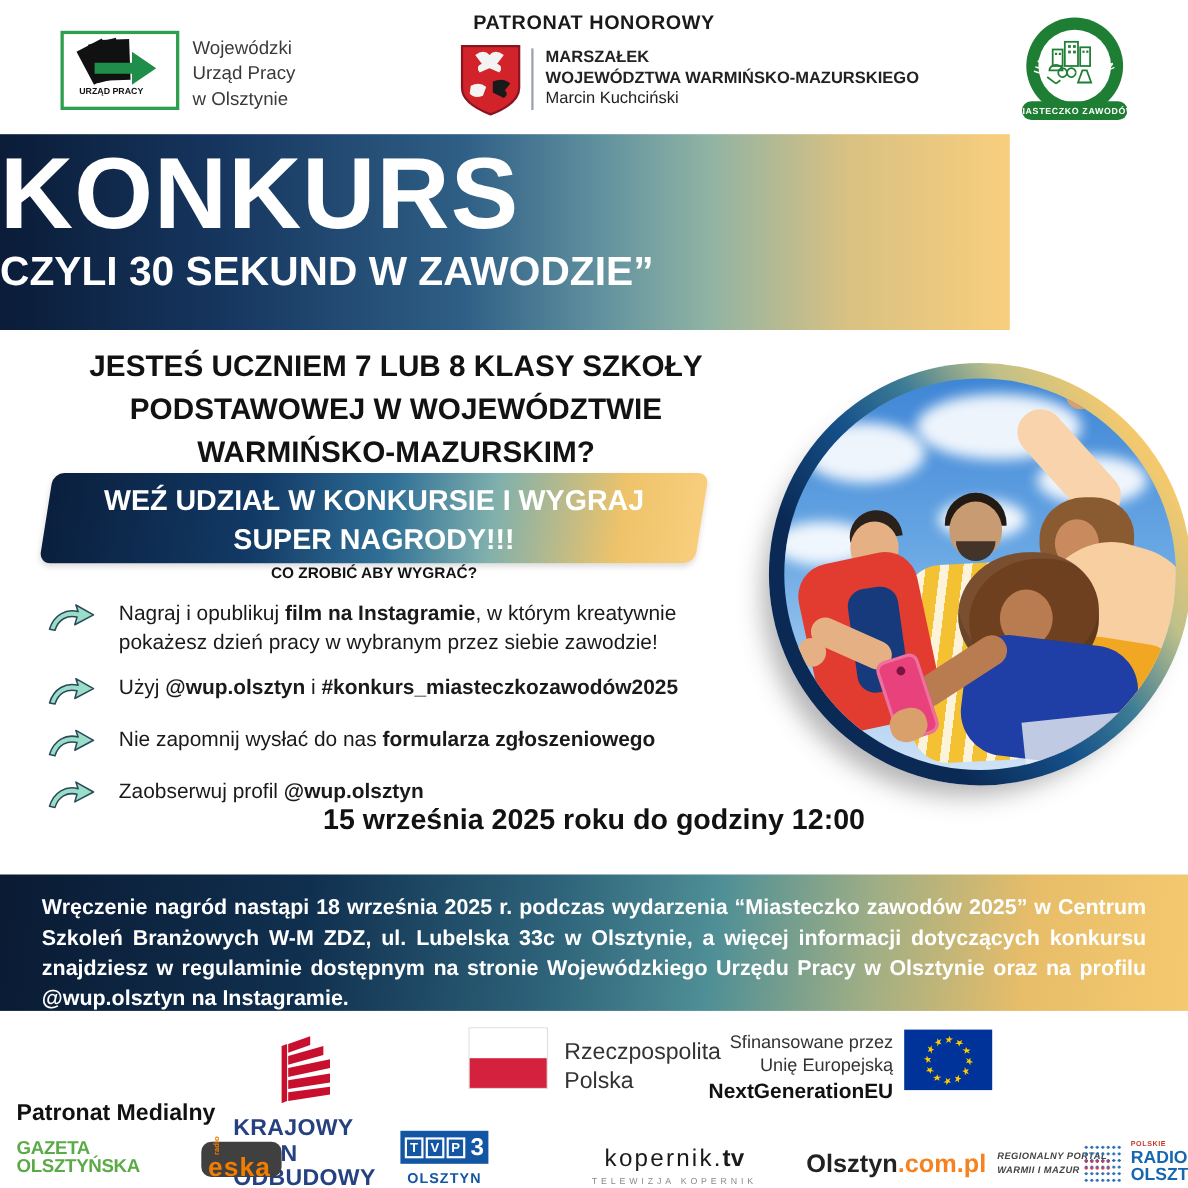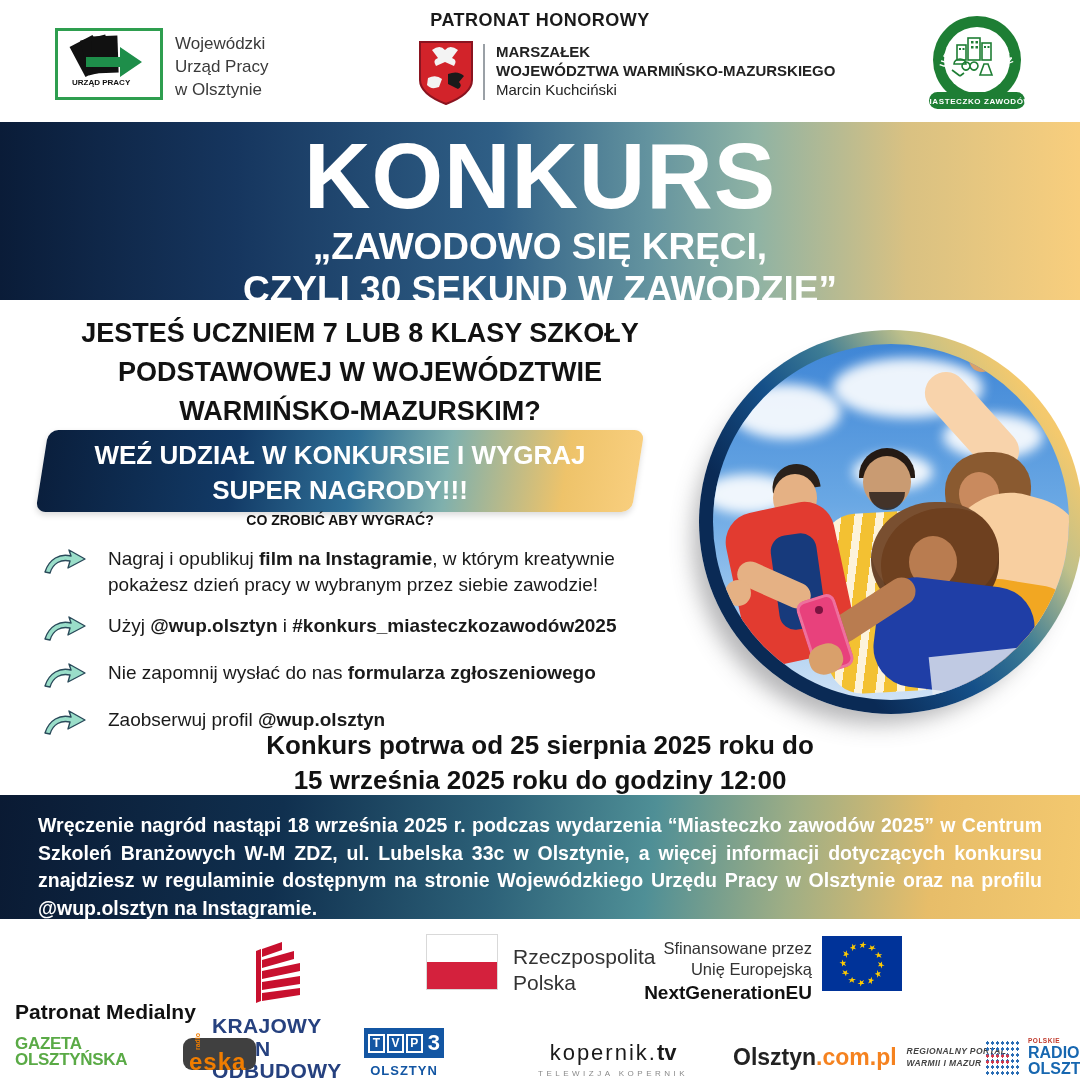--- a/index.html
+++ b/index.html
@@ -10,21 +10,21 @@
   .wup-box{position:absolute;left:55px;top:28px;width:102px;height:66px;border:3px solid #2e9e4f;background:#fff;}
   .wup-org{position:absolute;left:175px;top:33px;font-size:17px;line-height:1.35;color:#3a3a3a;}
   .patronat-title{position:absolute;left:340px;top:10px;width:400px;text-align:center;
                   font-weight:bold;font-size:18px;letter-spacing:.5px;color:#1a1a1a;}
   .crest{position:absolute;left:418px;top:40px;}
   .patronat-divider{position:absolute;left:483px;top:44px;width:2px;height:56px;background:#9aa0a6;}
   .patronat-block{position:absolute;left:496px;top:43px;font-size:15px;line-height:1.25;color:#222;}
   .patronat-block .b{font-weight:bold;}
   .badge{position:absolute;left:924px;top:12px;}
   
-  .title-banner{position:absolute;left:0;top:122px;width:1080px;height:178px;text-align:center;color:#fff;
+  .title-banner{position:absolute;left:0;top:122px;width:918px;height:178px;color:#fff;
     background:linear-gradient(90deg,#0a1c38 0%,#16365f 22%,#2f5f86 46%,#63939f 60%,#8fb3a4 70%,#d9c182 84%,#f8ce7d 100%);}
   .title-banner .t1{margin-top:6px;font-size:92px;font-weight:bold;line-height:1.05;letter-spacing:1px;}
   .title-banner .t2{font-size:37px;font-weight:bold;line-height:1.18;}
   
   .question{position:absolute;left:40px;top:314px;width:640px;text-align:center;
             font-size:27px;font-weight:bold;line-height:1.45;color:#121212;}
   .cta-banner{position:absolute;left:42px;top:430px;width:596px;height:82px;border-radius:10px;
     transform:skewX(-9deg);
     background:linear-gradient(90deg,#0a1f3d 0%,#123a66 32%,#2f6f96 52%,#7fb0ad 68%,#eec36a 88%,#f8ce7d 100%);
     box-shadow:0 3px 6px rgba(0,0,0,.15);}
@@ -159,21 +159,20 @@
         <rect x="60" y="34" width="2" height="2"></rect>
           <rect x="63.5" y="34" width="2" height="2"></rect>
       </g>
       <rect x="5" y="80" width="96" height="17" rx="8.5" fill="#1e7e34"></rect>
       <text x="53" y="92" font-size="8" font-weight="bold" fill="#ffffff" text-anchor="middle" letter-spacing=".6">MIASTECZKO ZAWODÓW</text>
     </svg>
   </div>
 
   <div class="title-banner">
     <div class="t1">KONKURS</div>
-    <div class="t2">„ZAWODOWO SIĘ KRĘCI,</div>
     <div class="t2">CZYLI 30 SEKUND W ZAWODZIE”</div>
   </div>
 
   <div class="question">
     <div>JESTEŚ UCZNIEM 7 LUB 8 KLASY SZKOŁY</div>
     <div>PODSTAWOWEJ W WOJEWÓDZTWIE</div>
     <div>WARMIŃSKO-MAZURSKIM?</div>
   </div>
 
   <div class="photo-ring">
@@ -249,21 +248,20 @@
     </div>
     <div class="bullet-row">
       <svg class="arrow" width="46" height="30" viewBox="0 0 46 30">
         <path d="M3 24 C7 11, 18 5, 29 8 L27 2 L43 11 L26 20 L28 13 C19 11, 11 15, 8 25 Z" fill="#9adec9" stroke="#2a4a5a" stroke-width="1.4" stroke-linejoin="round"></path>
       </svg>
       <div class="txt"><span>Zaobserwuj profil </span><b>@wup.olsztyn</b><span></span><b></b><span></span></div>
     </div>
   </div>
 
   <div class="dates">
-    <div>Konkurs potrwa od 25 sierpnia 2025 roku do</div>
     <div>15 września 2025 roku do godziny 12:00</div>
   </div>
 
   <div class="info-banner">
     <p>Wręczenie nagród nastąpi 18 września 2025 r. podczas wydarzenia “Miasteczko zawodów 2025” w Centrum Szkoleń Branżowych W-M ZDZ, ul. Lubelska 33c w Olsztynie, a więcej informacji dotyczących konkursu znajdziesz w regulaminie dostępnym na stronie Wojewódzkiego Urzędu Pracy w Olsztynie oraz na profilu @wup.olsztyn na Instagramie.</p>
   </div>
 
   <div class="kpo">
     <svg width="58" height="70" viewBox="0 0 58 70">
       <g fill="#c8102e">

